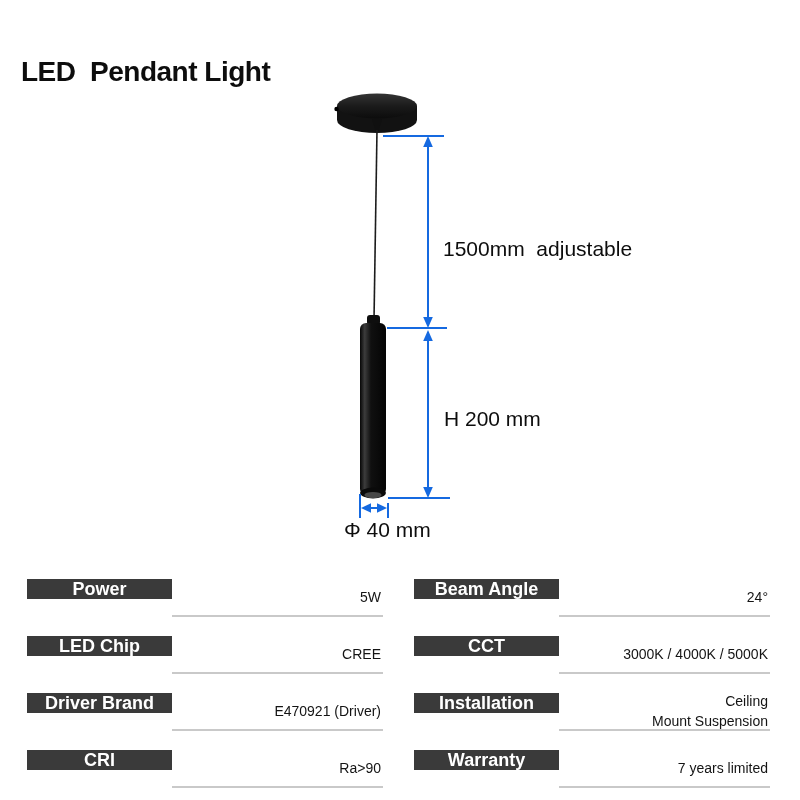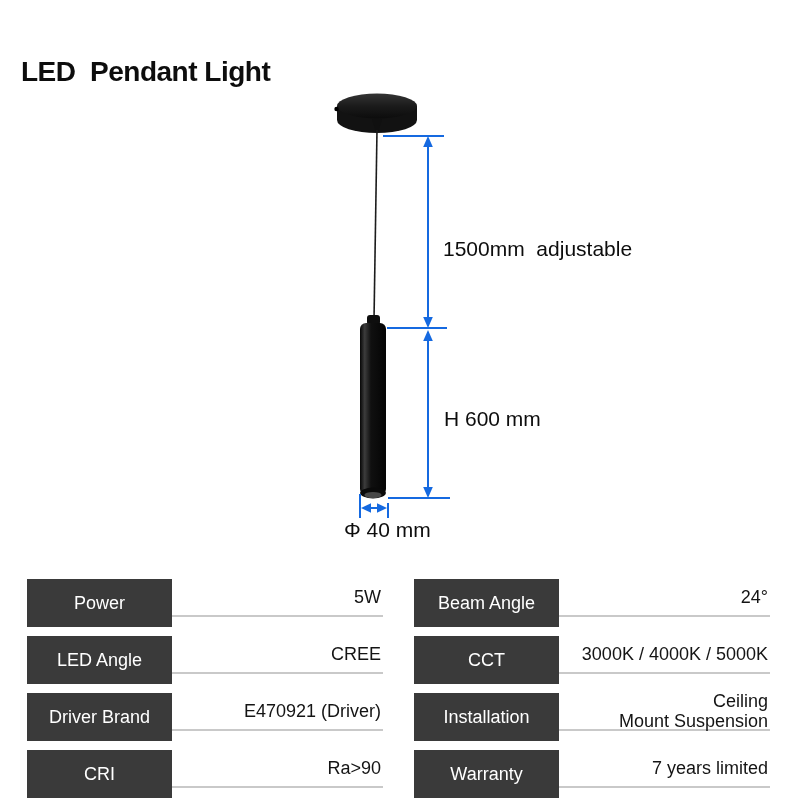--- a/index.html
+++ b/index.html
@@ -49,38 +49,38 @@
     gap: 31px;
   }
   .spec-col { flex: 1; }
   .spec-row {
     display: flex;
     height: 38px;
     margin-bottom: 19px;
   }
   .spec-label {
     width: 145px;
-    height: 48px;
+    height: 20px;
     background: #3a3a3a;
     color: #ffffff;
-    font-weight: normal;
+    font-weight: bold;
     font-size: 18px;
     display: flex;
     align-items: center;
     justify-content: center;
     flex: none;
   }
   .spec-value {
     flex: 1;
     height: 38px;
     border-bottom: 2px solid #c9c9c9;
     display: flex;
     align-items: center;
     justify-content: flex-end;
-    font-size: 18px;
+    font-size: 14px;
     line-height: 20px;
     text-align: right;
     color: #141414;
     white-space: pre-line;
     padding-right: 2px;
   }
 </style>
 </head>
 <body>
 
@@ -137,31 +137,31 @@
     <g stroke="#1569e0" stroke-width="2" fill="#1569e0">
       <line x1="360" y1="458" x2="360" y2="482"></line>
       <line x1="388" y1="467" x2="388" y2="482"></line>
       <line x1="369" y1="472" x2="379" y2="472"></line>
       <polygon points="361,472 371,467.2 371,476.8" stroke="none"></polygon>
       <polygon points="387,472 377,467.2 377,476.8" stroke="none"></polygon>
     </g>
   </svg>
 
   <div class="dim-label cord">1500mm  adjustable</div>
-  <div class="dim-label height">H 600 mm</div>
+  <div class="dim-label height">H 200 mm</div>
   <div class="dim-label dia">Φ 40 mm</div>
 
   <div class="specs">
     <div class="spec-col">
       <div class="spec-row">
         <div class="spec-label">Power</div>
         <div class="spec-value">5W</div>
       </div>
       <div class="spec-row">
-        <div class="spec-label">LED Angle</div>
+        <div class="spec-label">LED Chip</div>
         <div class="spec-value">CREE</div>
       </div>
       <div class="spec-row">
         <div class="spec-label">Driver Brand</div>
         <div class="spec-value">E470921  (Driver)</div>
       </div>
       <div class="spec-row">
         <div class="spec-label">CRI</div>
         <div class="spec-value">Ra&gt;90</div>
       </div>

